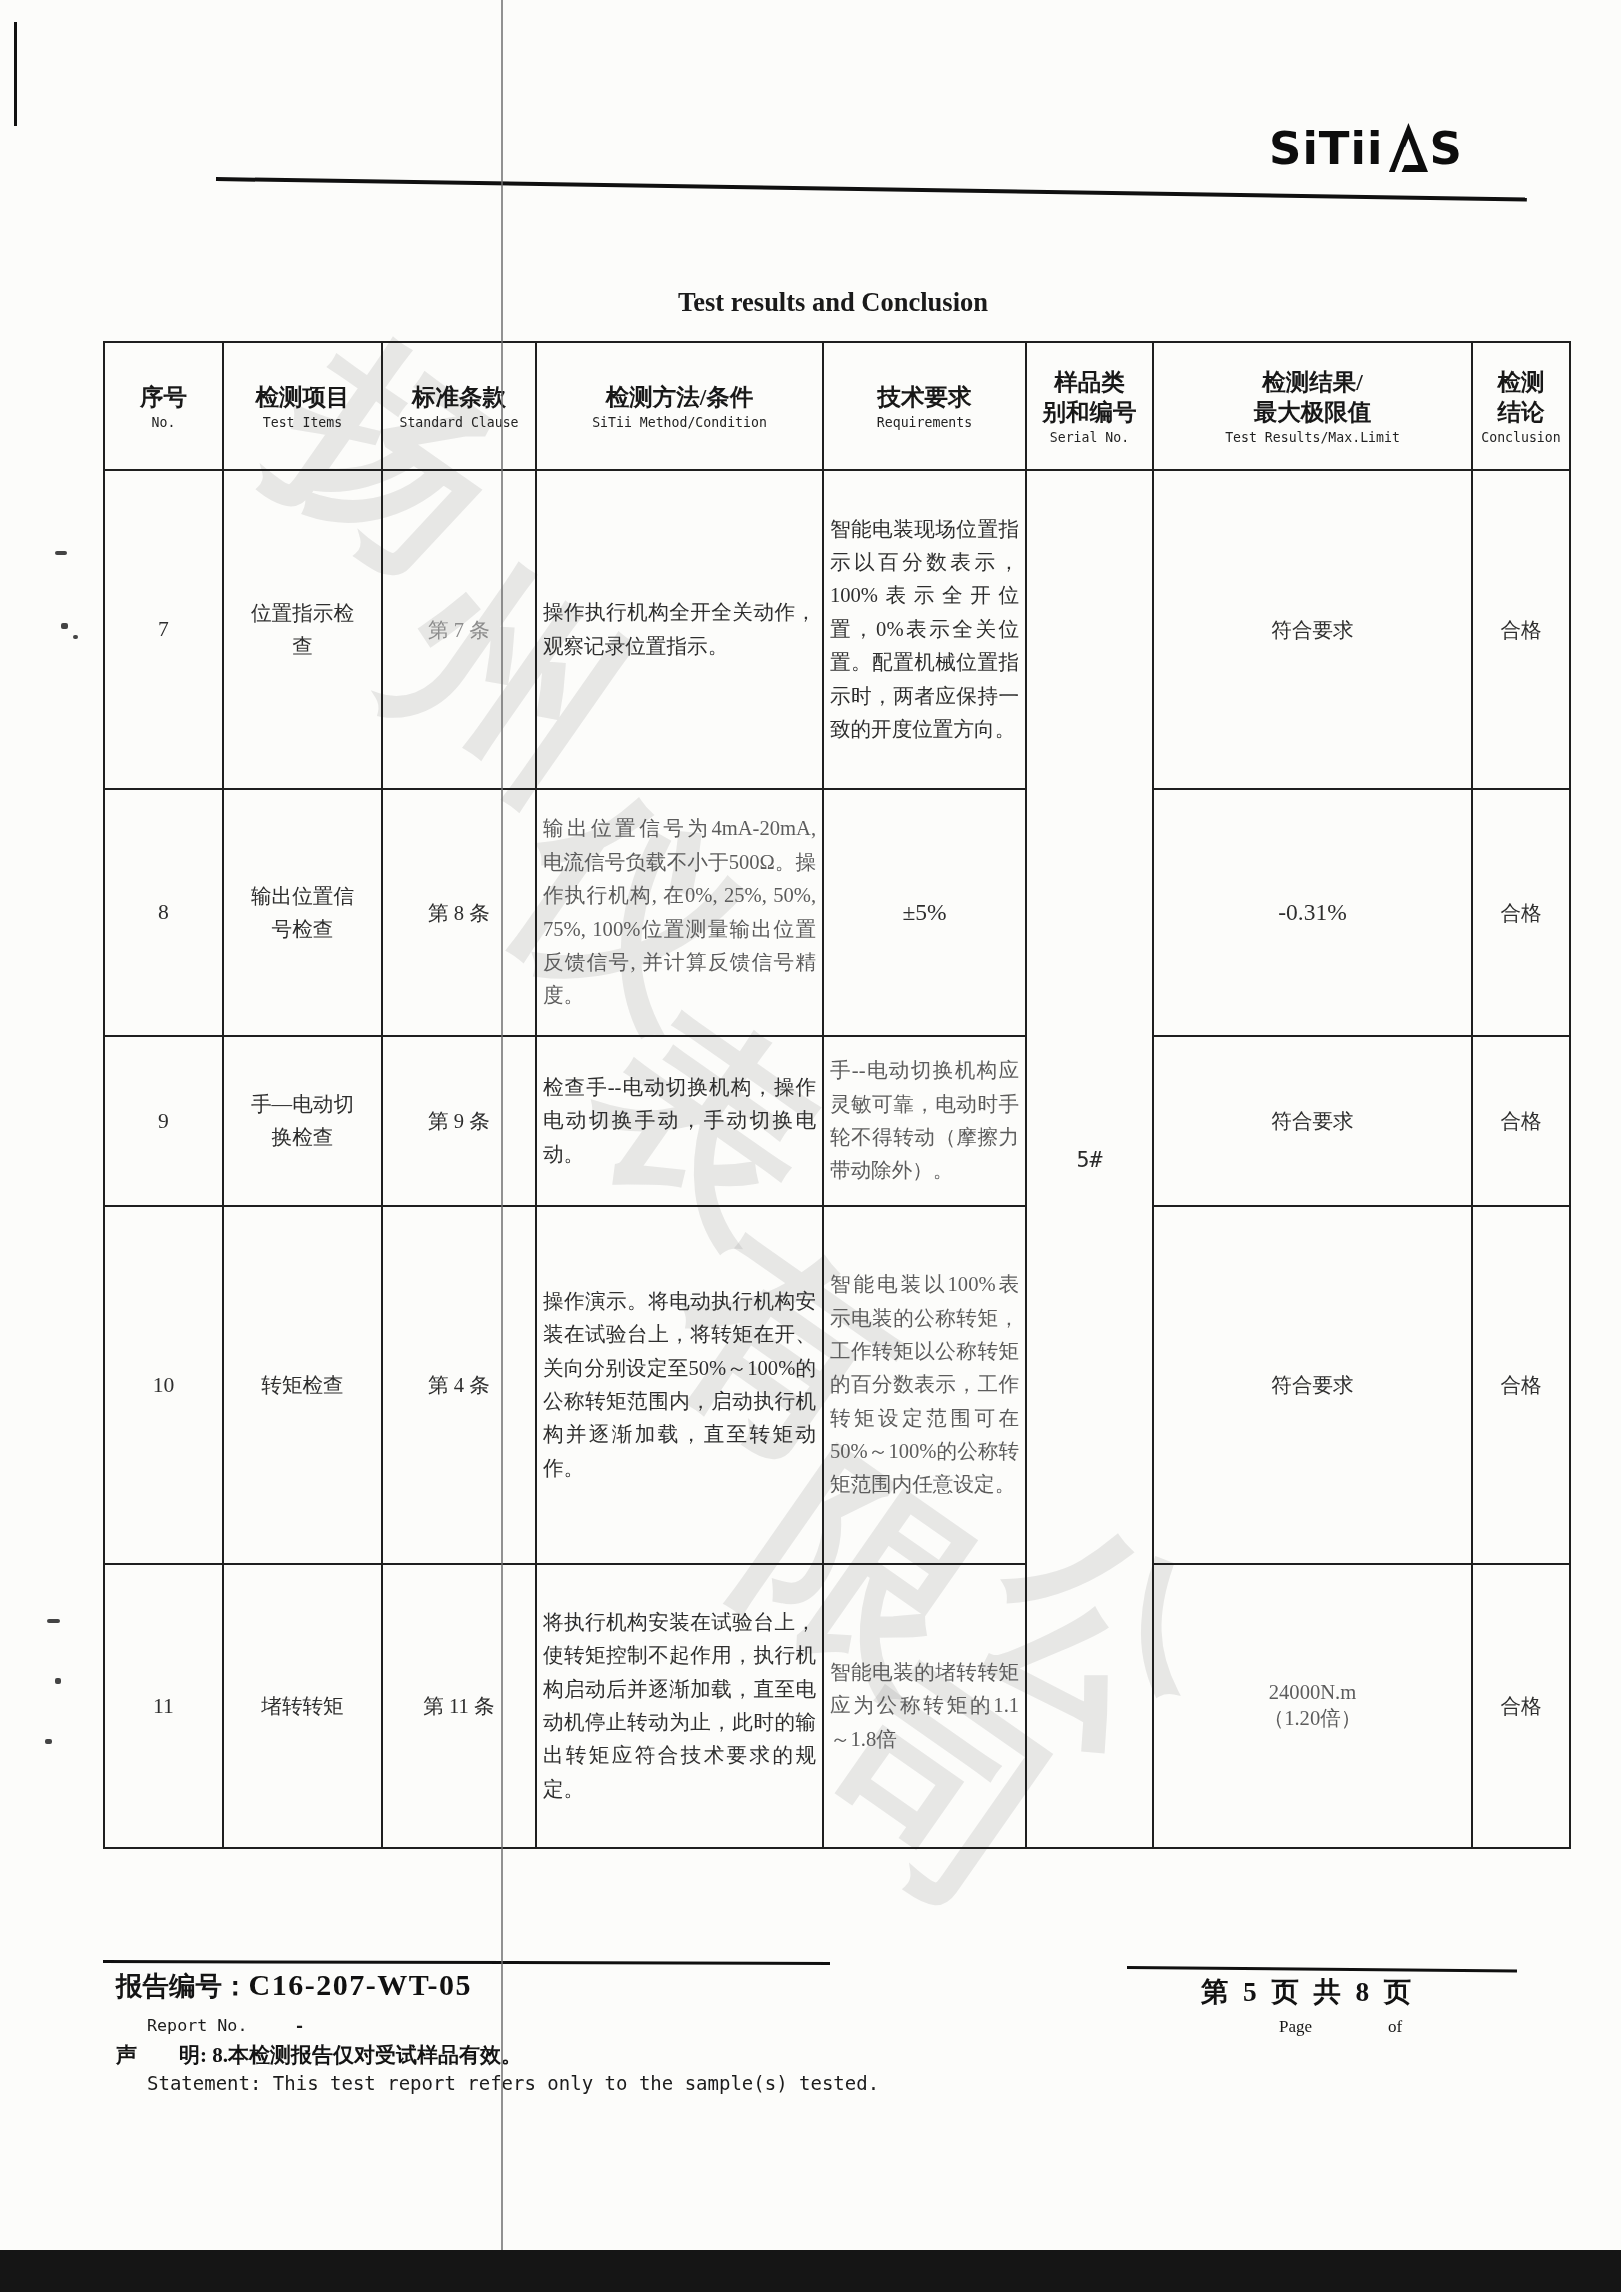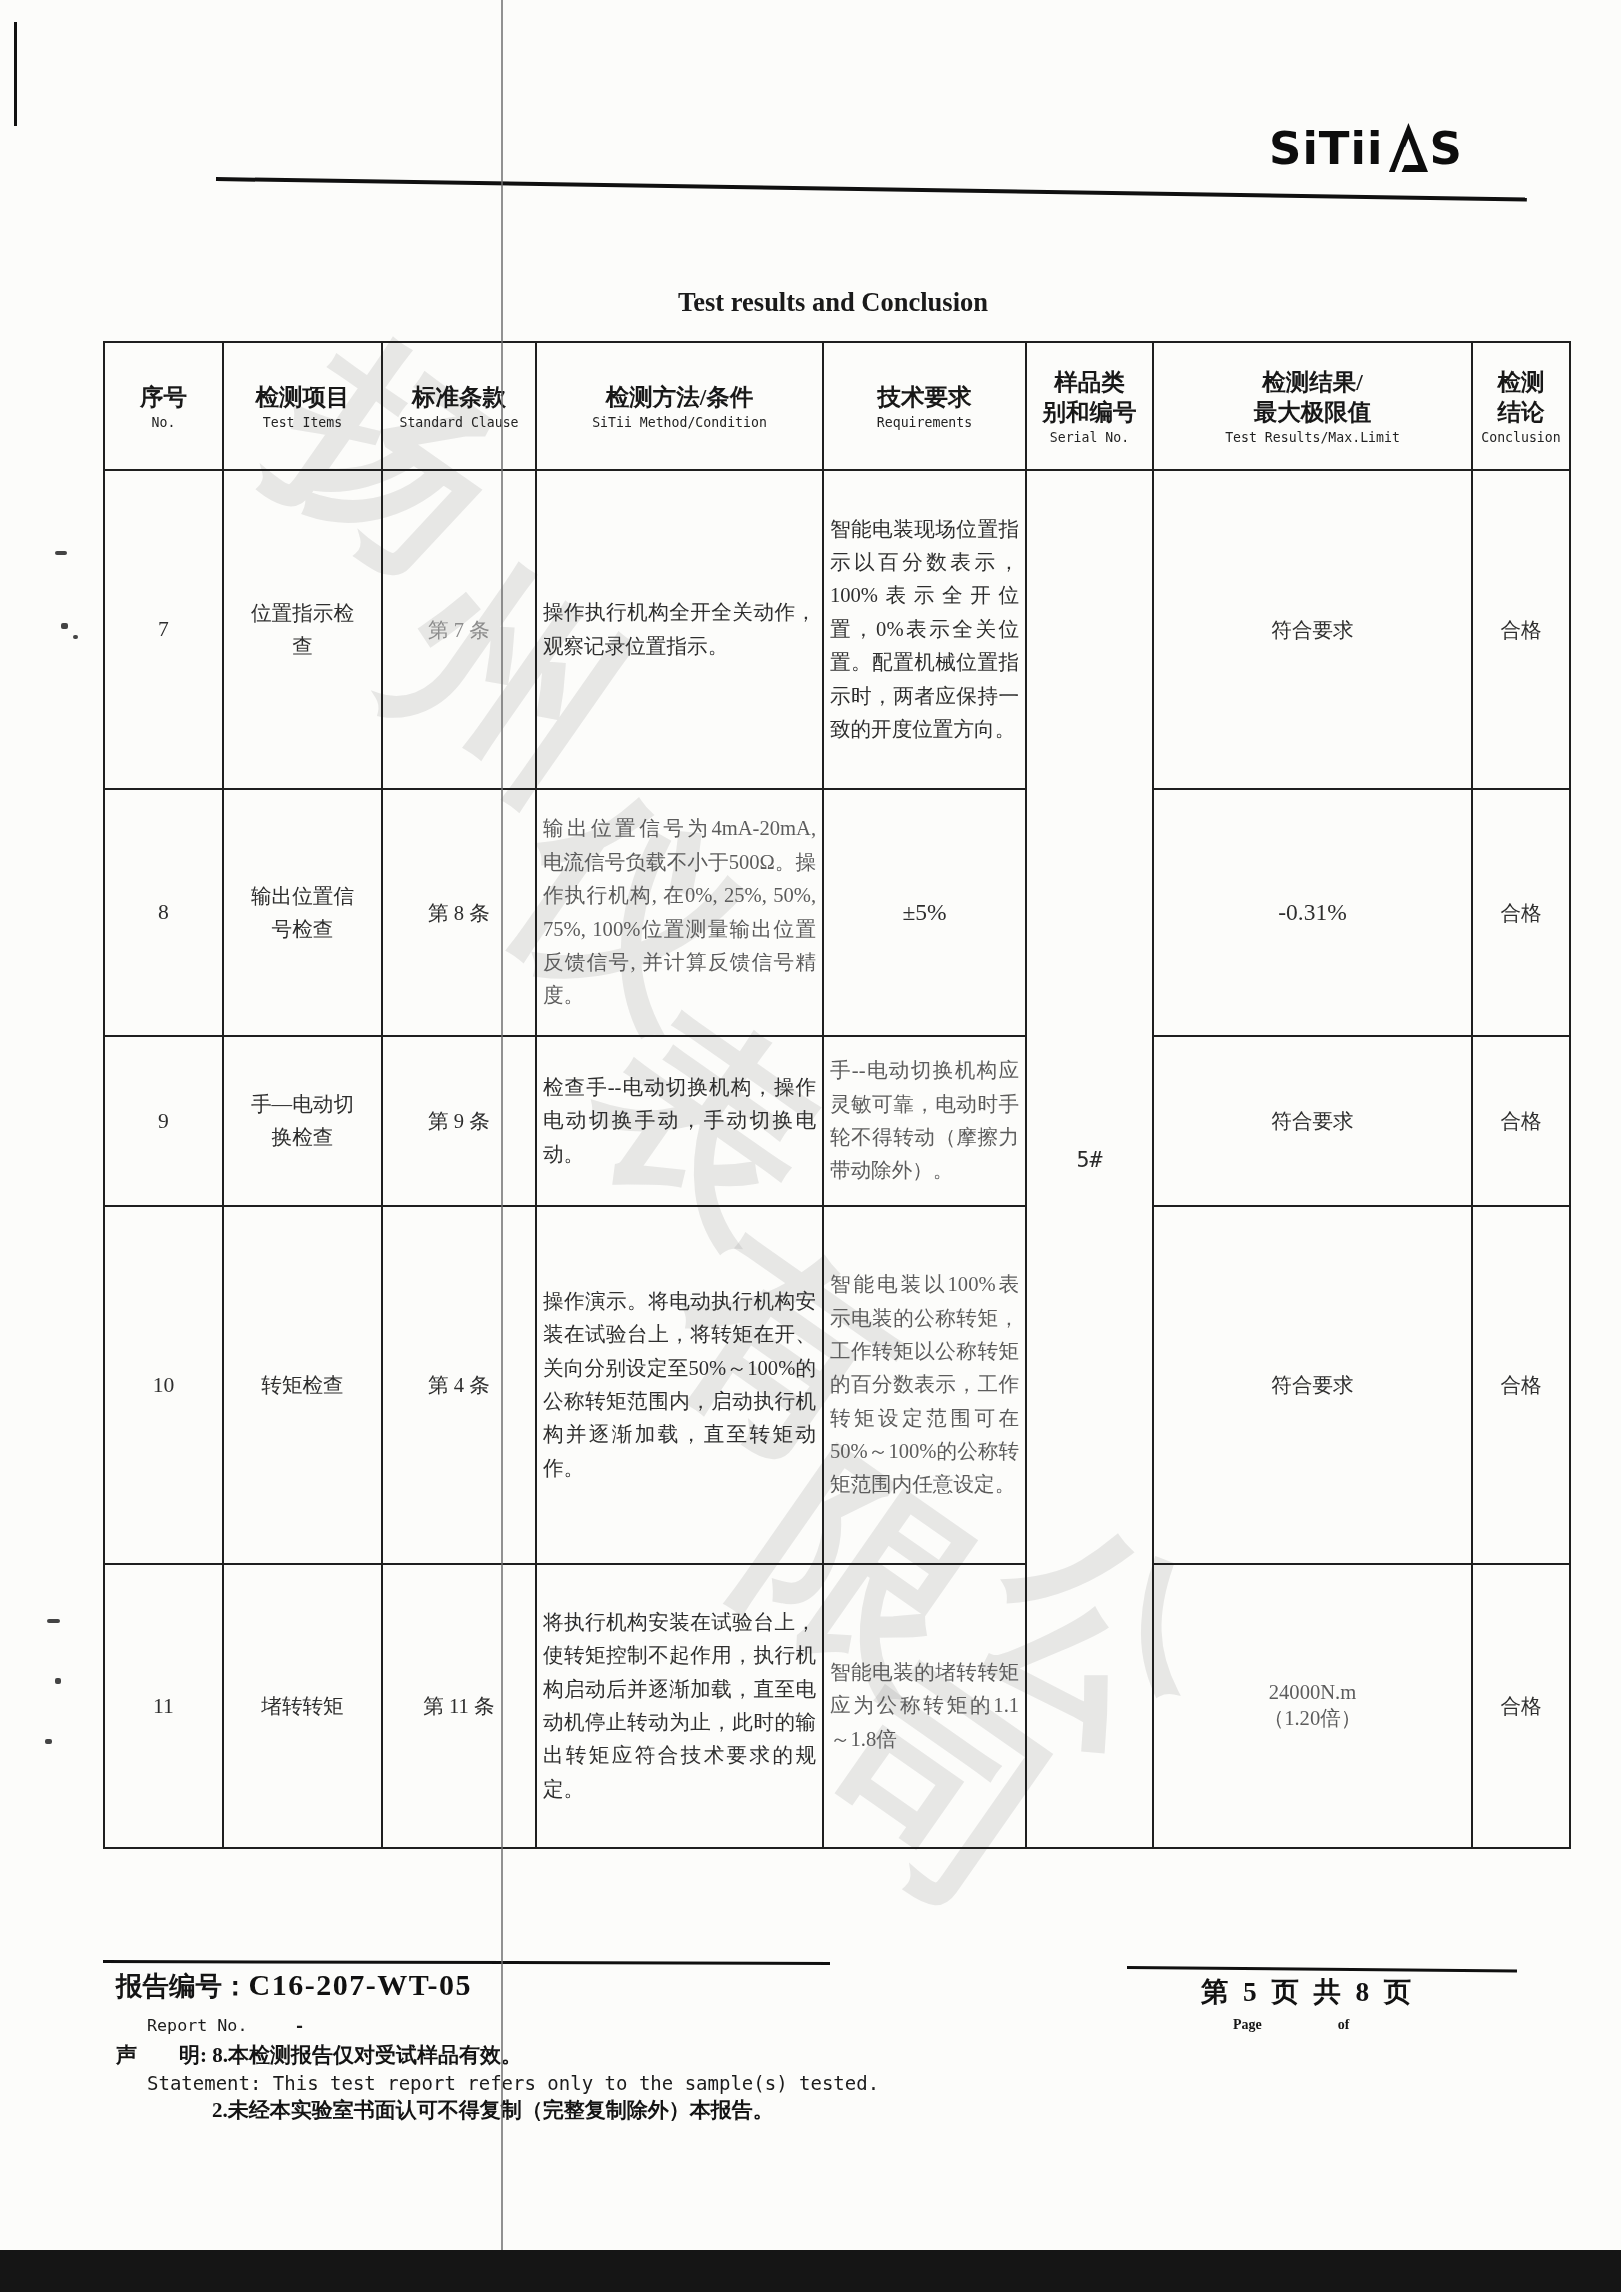--- a/index.html
+++ b/index.html
@@ -68,21 +68,21 @@
                font-family:"DejaVu Sans Mono","Liberation Mono",monospace;font-size:16.7px;color:#1c1c1c;}
   .f-report-en .dash{display:inline-block;margin-left:47px;font-weight:700;}
   .f-st-zh{position:absolute;left:116px;top:2041px;font-size:21px;font-weight:700;color:#141414;white-space:nowrap;}
   .f-st-en{position:absolute;left:147px;top:2072px;
            font-family:"DejaVu Sans Mono","Liberation Mono",monospace;font-size:19px;color:#1c1c1c;white-space:nowrap;}
   .f-st2-zh{position:absolute;left:212px;top:2096px;font-size:21px;font-weight:700;color:#141414;white-space:nowrap;}
   .f-st2-en{position:absolute;left:222px;top:2126px;
             font-family:"DejaVu Sans Mono","Liberation Mono",monospace;font-size:15px;color:#1c1c1c;white-space:nowrap;}
   .f-page-zh{position:absolute;left:1201px;top:1974px;font-size:27.4px;font-weight:700;color:#121212;
              letter-spacing:3.9px;white-space:nowrap;}
-  .f-page-en{position:absolute;left:1233px;top:2017px;font-size:14px;font-weight:700;color:#161616;}
+  .f-page-en{position:absolute;left:1279px;top:2017px;font-size:17px;font-weight:400;color:#161616;}
   .f-page-en .of{display:inline-block;margin-left:76px;}
 </style>
 </head>
 <body>
 
 <div class="page">
 
   <span class="wm">扬</span>
   <span class="wm">州</span>
   <span class="wm">仪</span>
@@ -223,21 +223,20 @@
   <div class="f-line-right"></div>
 
   <div class="f-report">
     <span class="lab">报告编号：</span><span class="val">C16-207-WT-05</span>
   </div>
   <div class="f-report-en">
     <span>Report No.</span><span class="dash">-</span>
   </div>
   <div class="f-st-zh">声　　明: 8.本检测报告仅对受试样品有效。</div>
   <div class="f-st-en">Statement: This test report refers only to the sample(s) tested.</div>
-  <div class="f-st2-zh">2.未经本实验室书面认可不得复制（完整复制除外）本报告。</div>
 
   <div class="f-page-zh">第 5 页 共 8 页</div>
   <div class="f-page-en">
     <span>Page</span><span class="of">of</span>
   </div>
 
   <div class="fold-line"></div>
   <div class="edge-line"></div>
   <div class="speck" style="left:55px;top:551px;width:11.8px;height:3.9px;"></div>
   <div class="speck" style="left:61px;top:623px;width:6.9px;height:5.9px;"></div>

